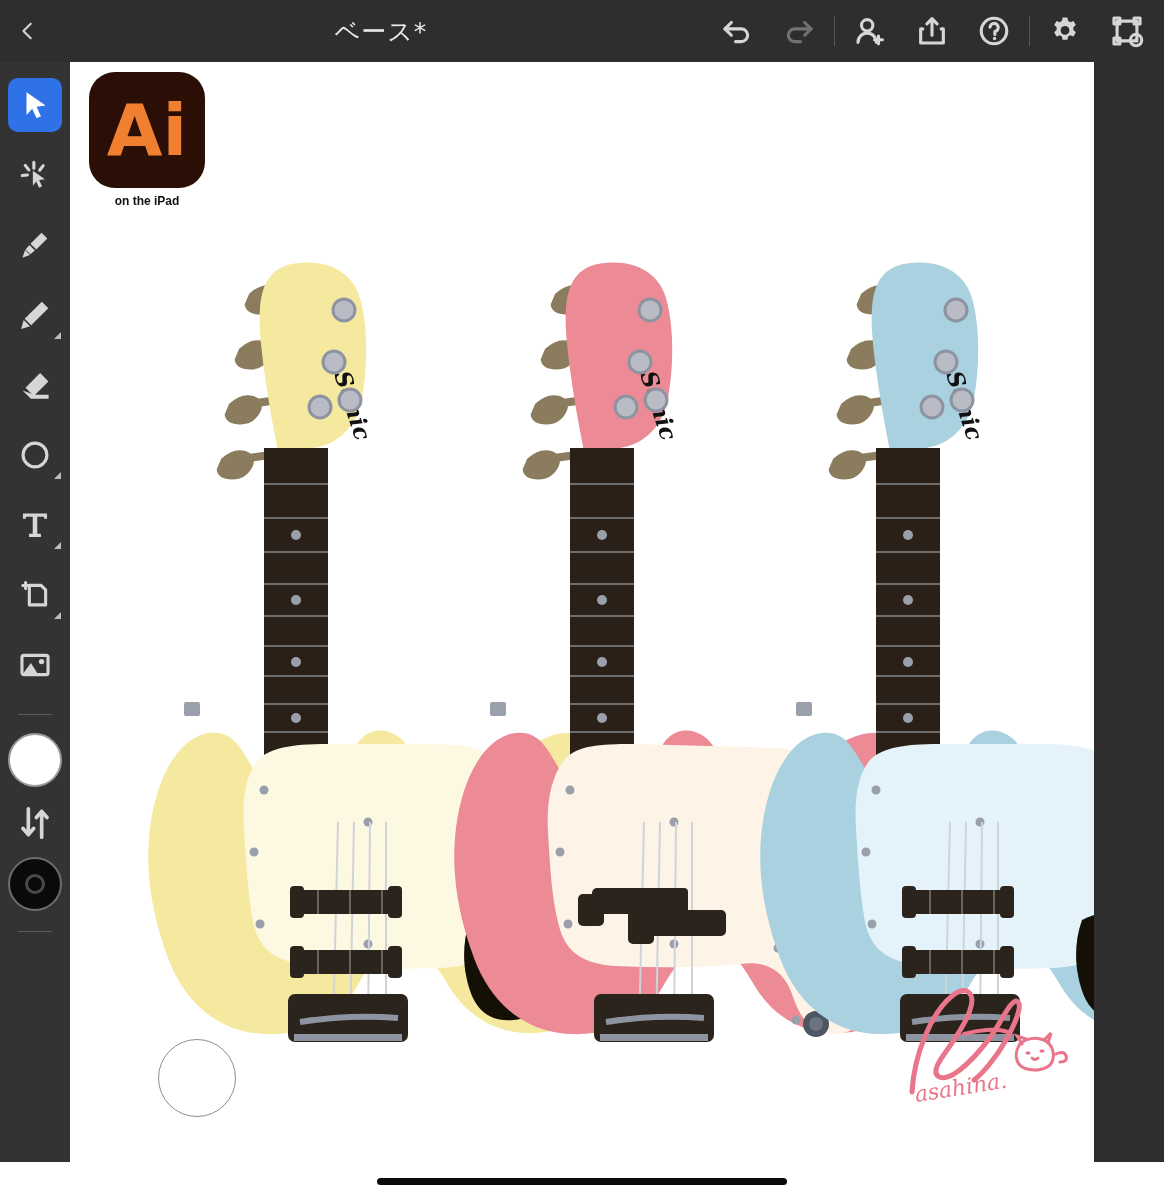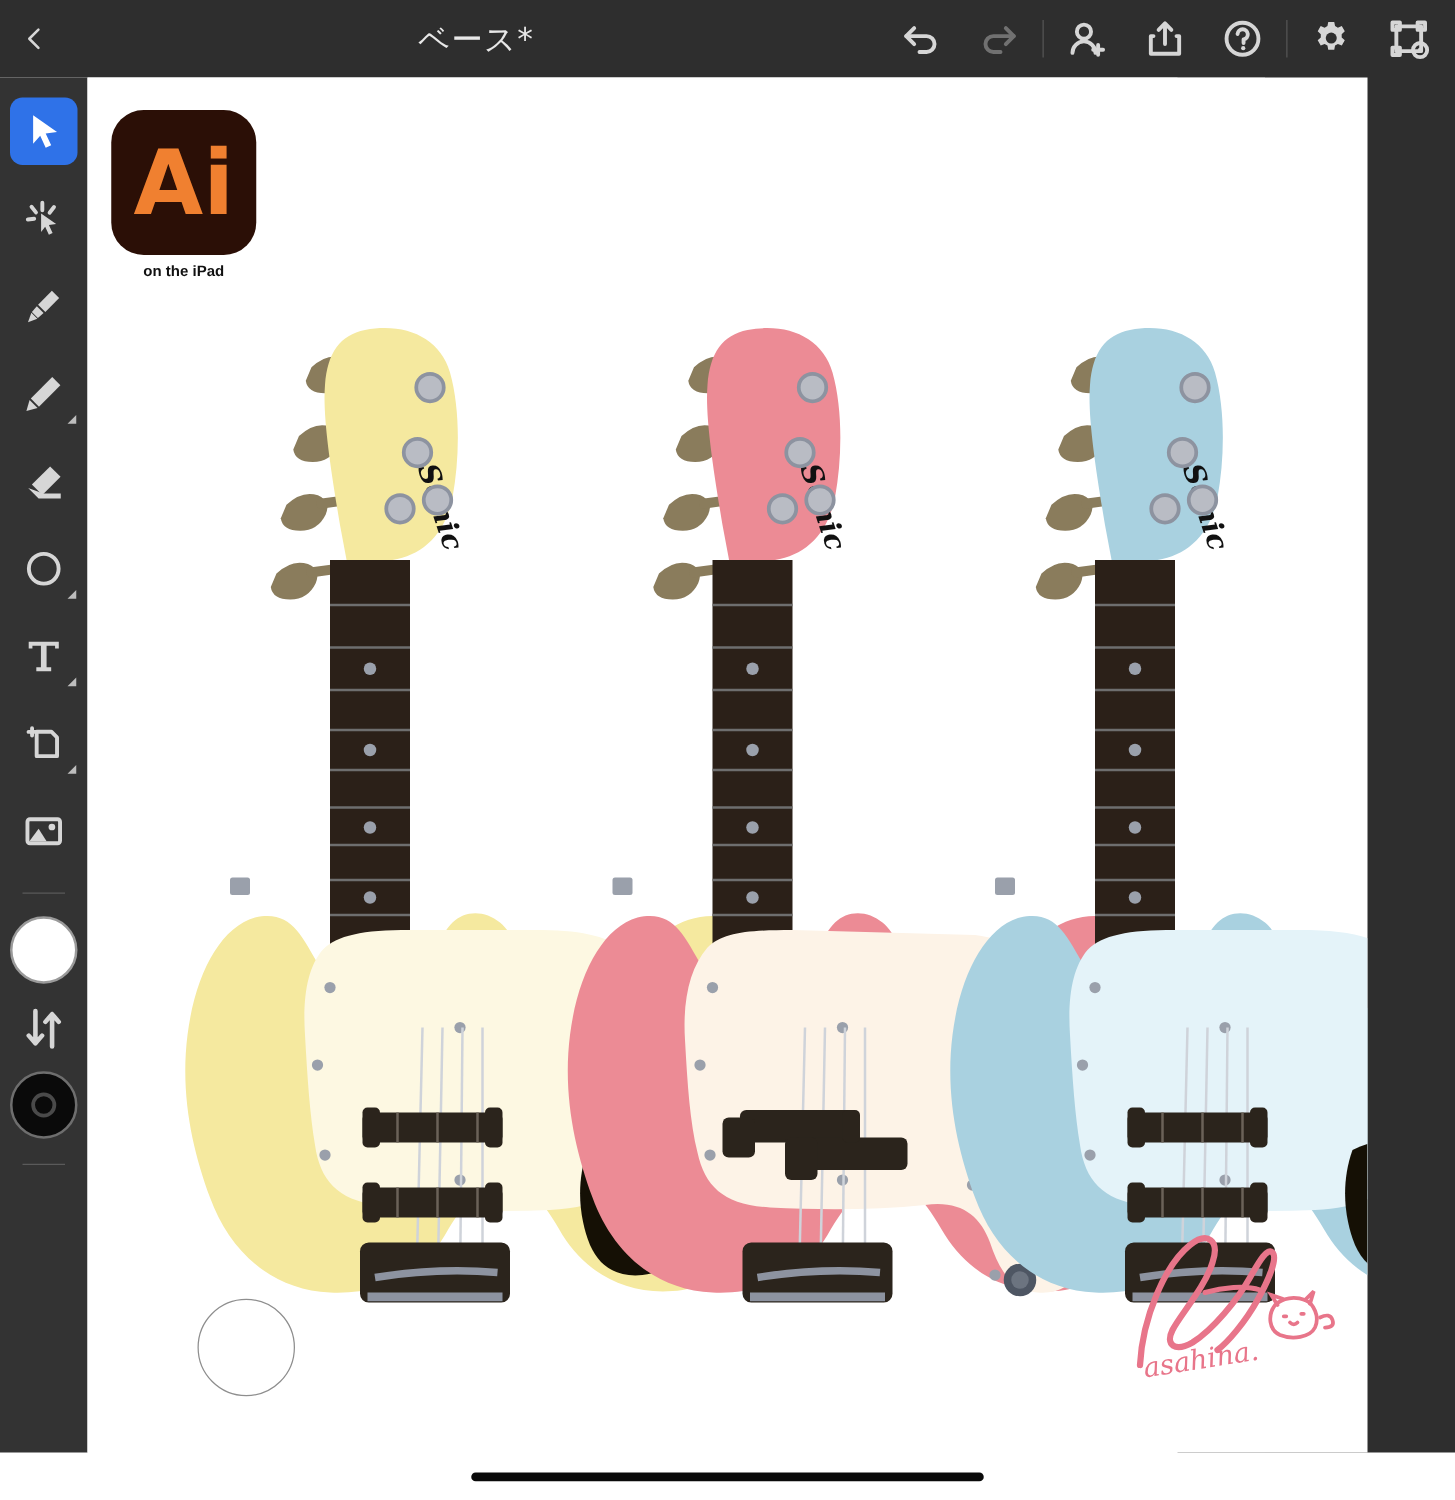--- a/index.html
+++ b/index.html
@@ -1,18 +1,18 @@
 <!DOCTYPE html>
 <html><head>
 <meta charset="utf-8">
 <style>
   * { box-sizing: border-box; margin:0; padding:0; }
   html,body { width:1164px; height:1200px; background:#2e2e2e; overflow:hidden;
     font-family:"Liberation Sans", sans-serif; }
-  #app { position:relative; width:1012px; height:1200px; background:#ffffff;padding-left:25px; }
+  #app { position:relative; width:1012px; height:1200px; background:#a16207;padding-left:25px; }
 
   
   .topbar { position:absolute; left:0; top:0; width:1164px; height:62px;
     background:#2e2e2e; display:flex; align-items:center; }
   .tb-back { width:56px; height:62px; display:flex; align-items:center; justify-content:center; }
   .tb-back svg { width:22px; height:30px; }
   .tb-spacer { flex:1 1 auto; }
   .tb-title { color:#e8e8e8; font-size:25px; letter-spacing:1px;
     font-family:"DejaVu Sans", sans-serif; white-space:nowrap; }
   .zoom-chip { position:relative; margin-left:34px; width:138px; height:50px;
@@ -55,21 +55,21 @@
     background:#333333; display:flex; flex-direction:column; align-items:center;
     padding-top:28px; }
   .rtool { width:54px; height:54px; margin-bottom:20px; display:flex;
     align-items:center; justify-content:center; }
   .rtool svg { width:34px; height:34px; }
   .r-sep { width:44px; height:1px; background:#5a5a5a; margin:4px 0 24px 0; }
 
   
   .canvas { position:absolute; left:70px; top:62px; width:1024px; height:1100px;
     background:#ffffff; overflow:hidden; }
-  .ai-badge { position:absolute; left:14px; top:26px; width:126px; text-align:center; }
+  .ai-badge { position:absolute; left:14px; top:10px; width:126px; text-align:center; }
   .ai-sq { width:116px; height:116px; border-radius:26px; margin:0 auto;
     display:flex; align-items:center; justify-content:center; }
   .ai-sq span { font-family:"DejaVu Sans", sans-serif; font-weight:bold;
     font-size:72px; line-height:1; }
   .ai-cap { font-size:12px; font-weight:bold; color:#111; margin-top:6px;
     font-family:"Liberation Sans", sans-serif; }
   .empty-circle { position:absolute; left:88px; top:977px; width:78px; height:78px;
     border-radius:50%; border:1.6px solid #8e8e8e; }
   .sig { position:absolute; right:20px; bottom:55px; width:170px; height:125px; }
   .homebar { position:absolute; left:0; bottom:0; width:1164px; height:38px;

